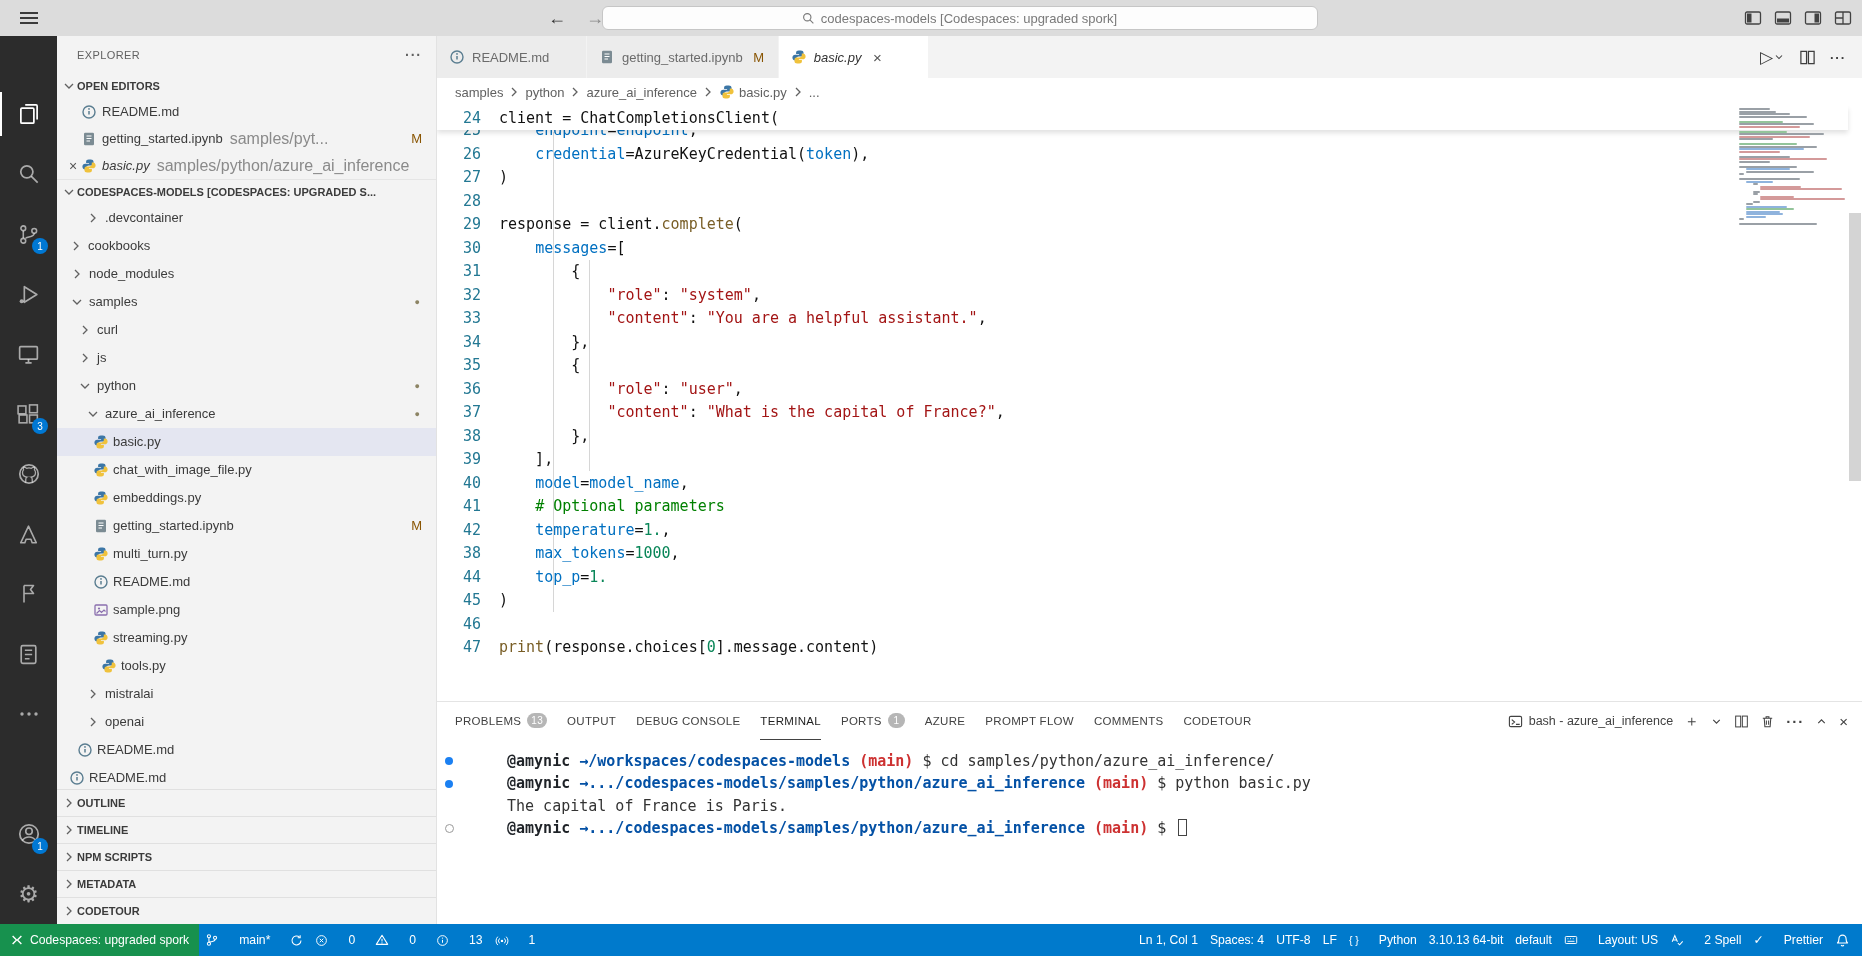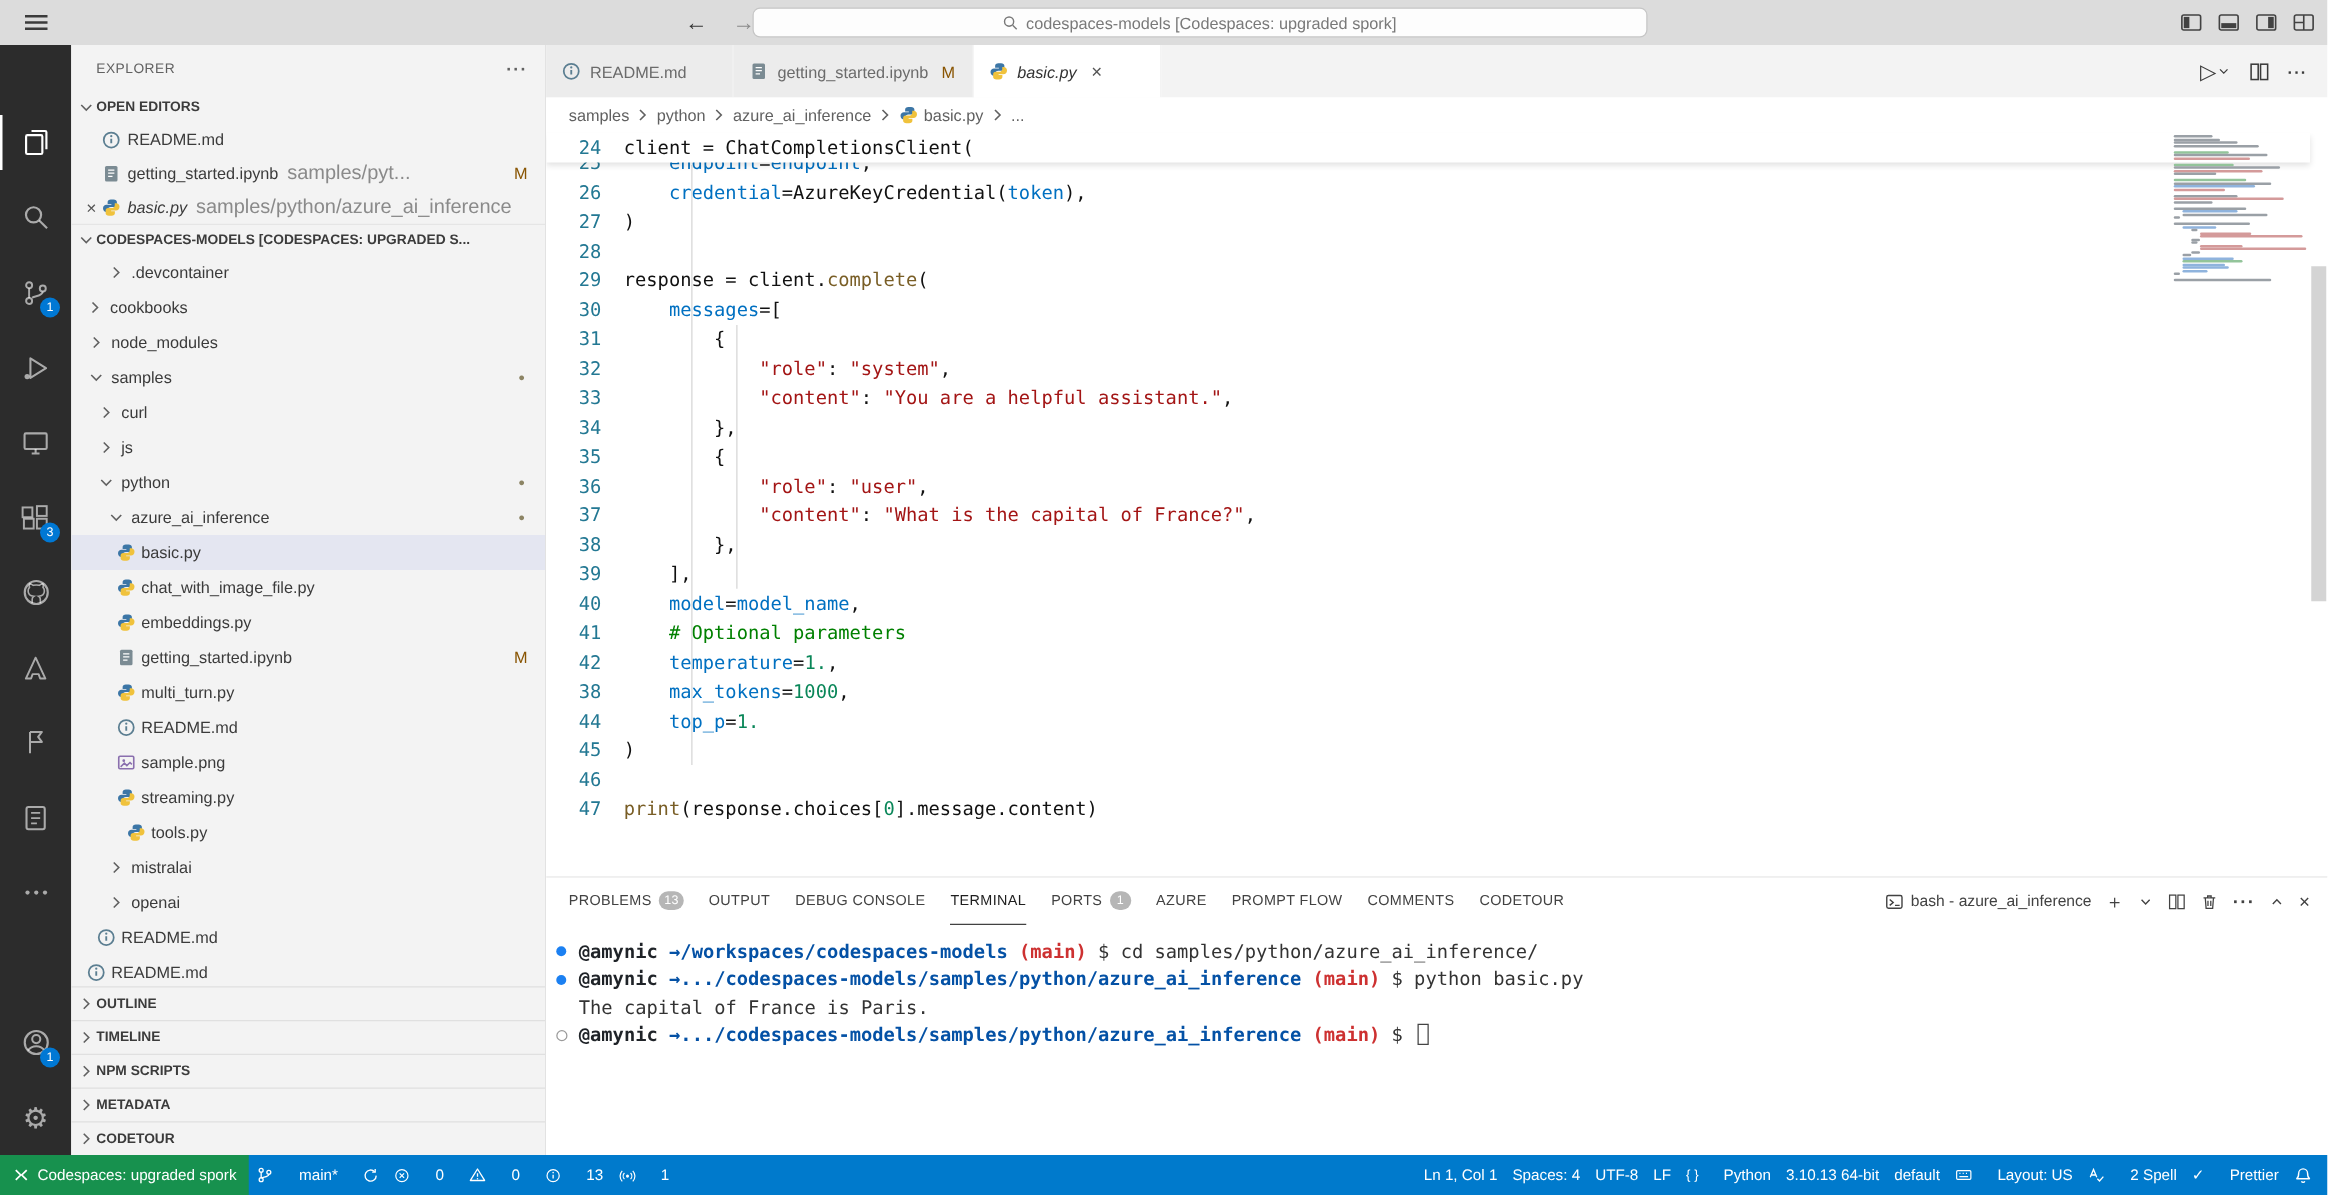--- a/index.html
+++ b/index.html
@@ -100,21 +100,21 @@
   .ptabs { display:flex; gap:20px; align-items:center; height:100%; }
   .ptab { display:flex; align-items:center; gap:6px; height:100%; font-size:11.5px; color:#424242; letter-spacing:.3px; cursor:pointer; border-bottom:1.5px solid transparent; }
   .ptab.active { color:#1f1f1f; border-bottom-color:#424242; }
   .pbadge { background:#b6b6b6; color:#fff; font-size:10px; border-radius:9px; min-width:17px; height:15px;
     display:flex; align-items:center; justify-content:center; padding:0 4px; }
   .ptools { margin-left:auto; display:flex; align-items:center; gap:11px; padding-right:14px; color:#424242; }
   .ptools .term-title { display:flex; align-items:center; gap:6px; font-size:12.5px; cursor:pointer;}
   .ptools svg, .ptools .txt-ic { cursor:pointer; }
   .txt-ic { font-size:15px; color:#424242; }
   .terminal { flex:1; padding:10px 0 0 8px; font-family:"DejaVu Sans Mono", monospace; font-size:15px; overflow:hidden;}
-  .tline { height:22.4px; line-height:22.4px; display:flex; white-space:pre; color:#333;}
+  .tline { height:22.4px; line-height:22.4px; display:flex; white-space:pre; color:#333;gap:44px;}
   .deco { width:18px; flex:0 0 18px; display:flex; align-items:center; }
   .deco.filled::before { content:''; width:8px; height:8px; border-radius:50%; background:#1b80f2; }
   .deco.hollow::before { content:''; width:7px; height:7px; border-radius:50%; border:1.2px solid #9a9a9a; }
   .tu { color:#1f2328; font-weight:bold; }
   .tp { color:#0451a5; font-weight:bold; }
   .tr { color:#cd3131; font-weight:bold; }
   .term-cursor { display:inline-block; width:9px; height:17px; border:1.3px solid #444; vertical-align:-3px; margin-left:3px; }
 
   
   .statusbar { height:32px; background:#007acc; color:#fff; display:flex; align-items:center; font-size:12.2px; flex:0 0 32px; }

